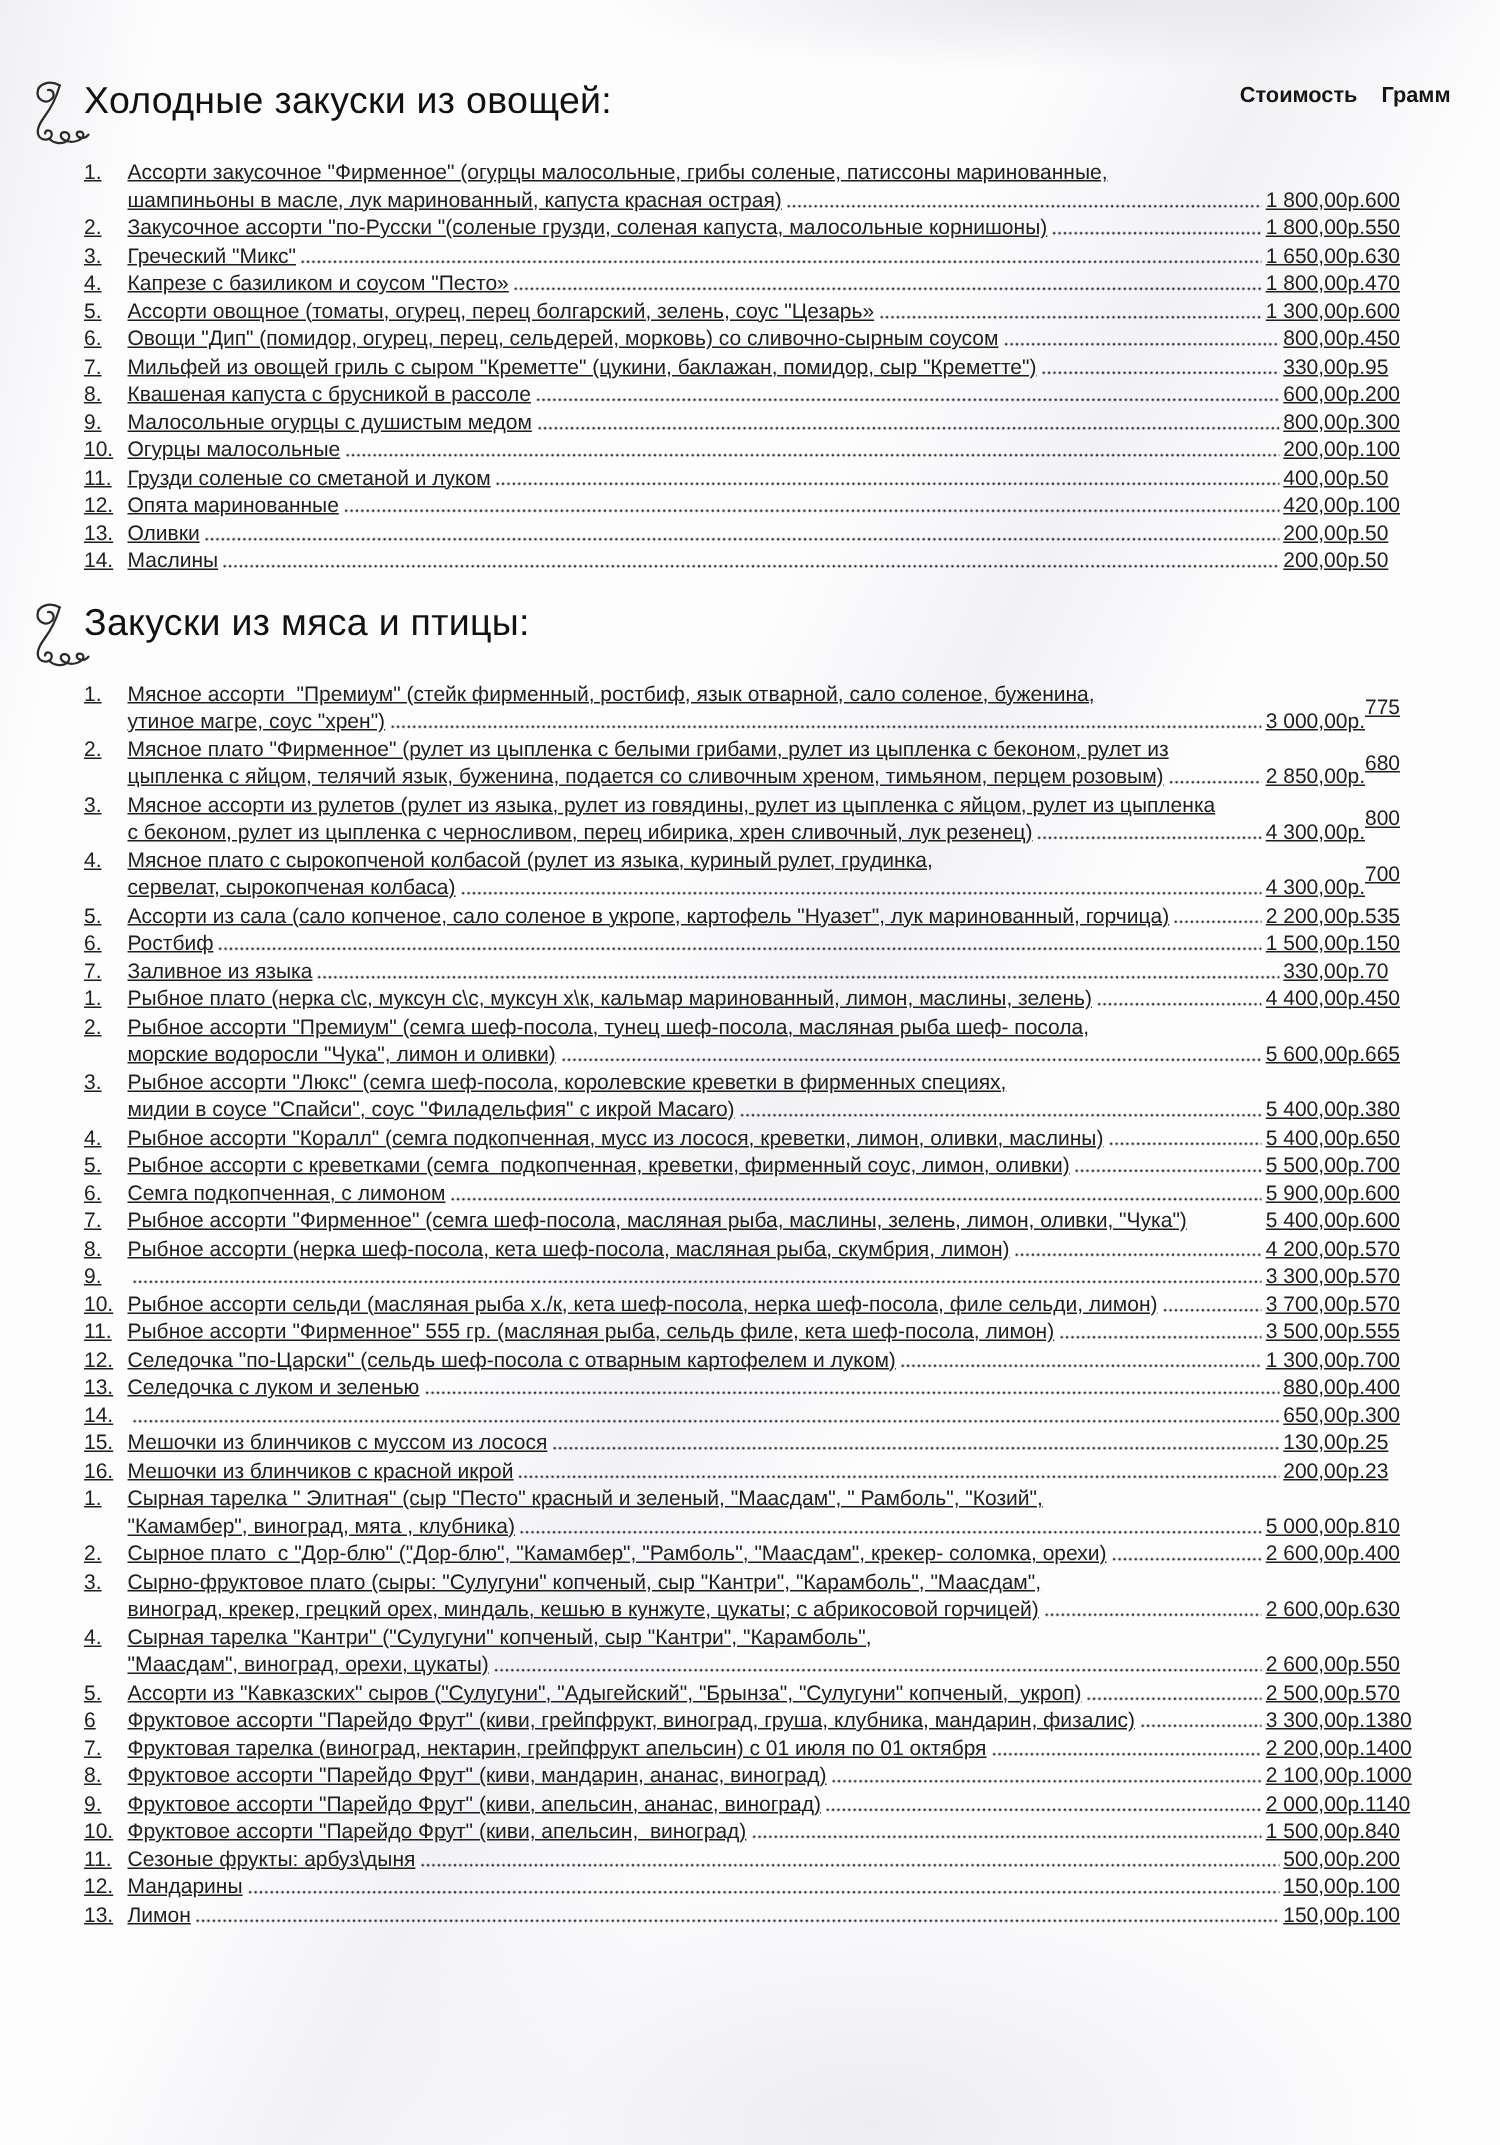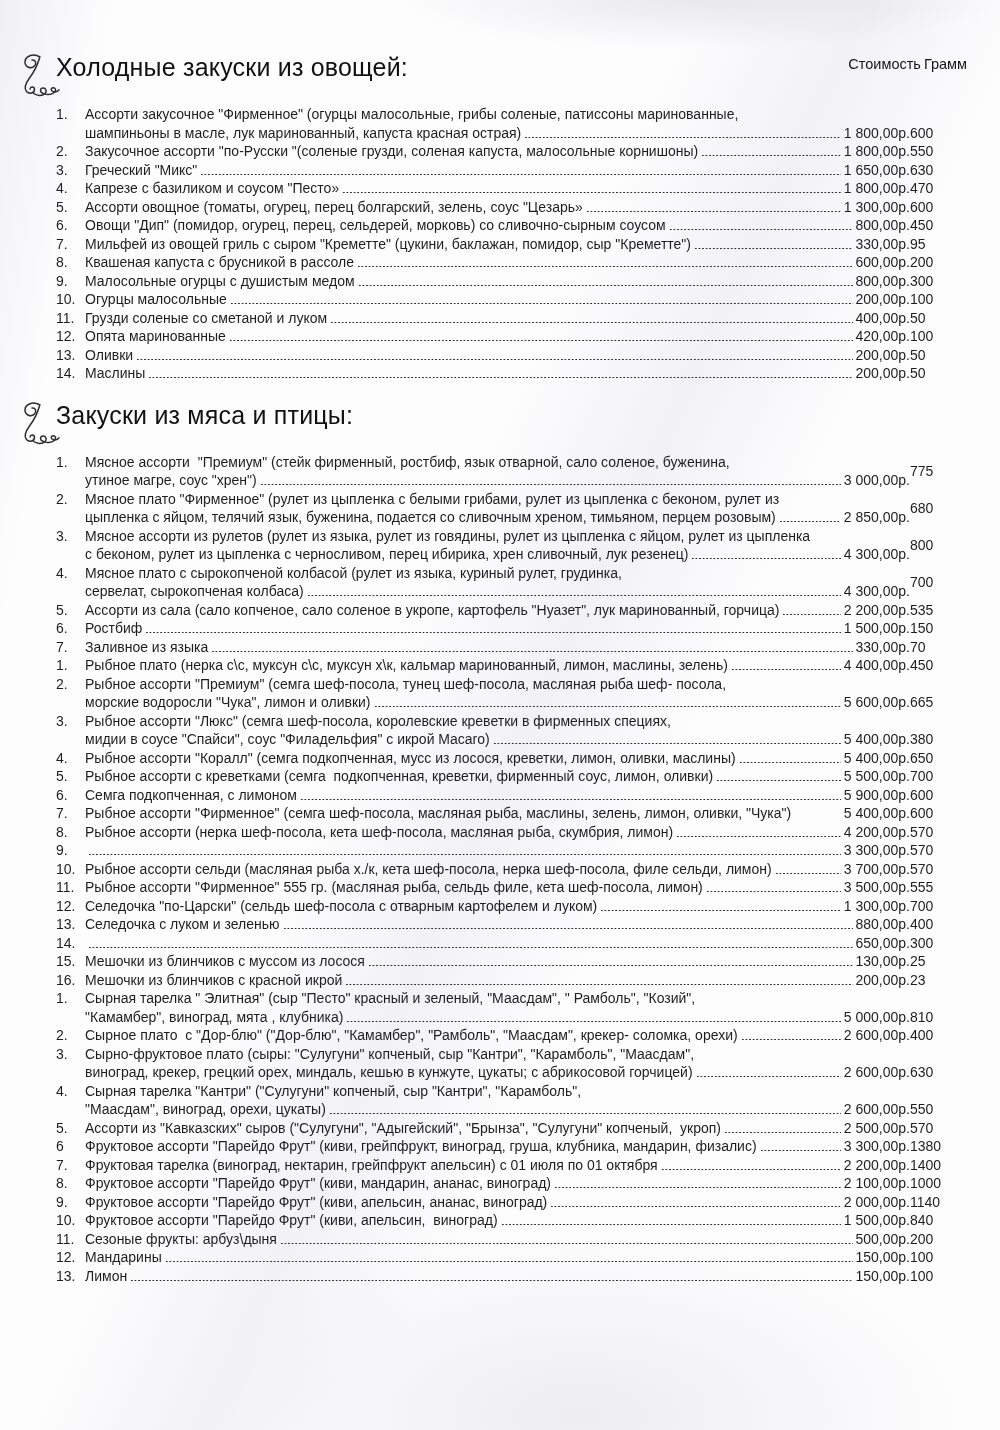--- a/index.html
+++ b/index.html
@@ -17,26 +17,26 @@
       linear-gradient(100deg, rgba(228,228,234,0.5) 0%, rgba(255,255,255,0) 9%),
       linear-gradient(115deg, rgba(255,255,255,0) 42%, rgba(233,233,238,0.55) 52%, rgba(255,255,255,0) 62%),
       radial-gradient(ellipse 540px 260px at 58% 99%, rgba(222,222,229,0.5), rgba(255,255,255,0) 70%),
       #fdfdfe;
   }
   .col-headers {
     position: absolute;
     top: 56px;
     right: 33px;
     display: flex;
-    gap: 3px;
+    gap: 16px;
     font-size: 14.5px;
-    font-weight: normal;
+    font-weight: bold;
     color: #141414;
   }
-  .menu-section { position: relative; }
+  .menu-section { position: relative; text-decoration: underline; }
   .section-header {
     position: relative;
     height: 44px;
     margin: 0 0 9px 0;
   }
   .menu-section + .menu-section .section-header { margin-top: 17px; }
   .flourish { position: absolute; left: 0; top: 1px; width: 40px; height: 46px; }
   .flourish svg { display: block; }
   .section-title {
     position: absolute;

